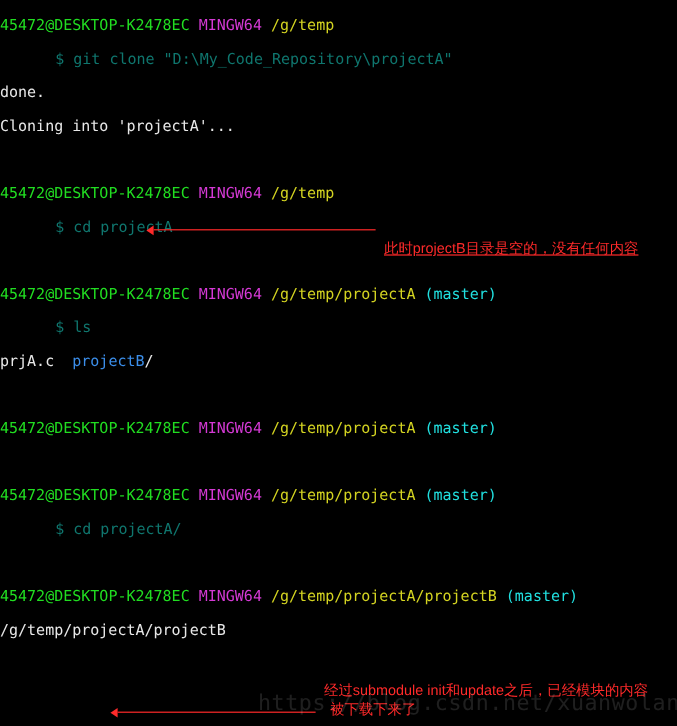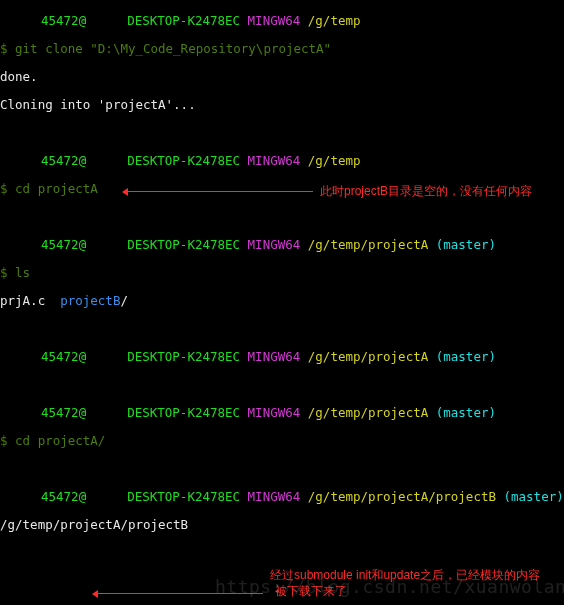--- a/index.html
+++ b/index.html
@@ -13,28 +13,28 @@
   .terminal {
     font-family: "Consolas", "Lucida Console", monospace;
     font-size: 12.5px;
     line-height: 14px;
     color: #c0c0c0;
     padding: 0;
     position: relative;
     white-space: pre;
   }
   .line { display: block; white-space: pre; }
-  .user { color: #21dd21; padding-left: 41px; }
+  .user { color: #21dd21; }
   .host { color: #d439d4; }
   .at   { color: #21dd21; }
   .path { color: #d4d421; text-align: center; }
   .branch { color: #21e0e0; }
   .white { color: #e8e8e8; }
   .dir { color: #3b8eea; }
-  .cmd { color: #4d7c0f; }
+  .cmd { color: #0f766e; padding-left: 46px; }
 
   .ann {
     position: absolute;
     color: #ff2a2a;
     font-family: "Microsoft YaHei", "SimSun", sans-serif;
     font-size: 12px;
     white-space: nowrap;
   }
   .arrow {
     position: absolute;
@@ -98,20 +98,20 @@
 
 
 
 
 
 
 
 
 
 <div class="arrow" style="left:128px; top:191px; width:185px;"></div>
-<div class="ann" style="left:320px; top:184px;">此时projectB目录是空的，没有任何内容</div>
+<div class="ann" style="left:320px; top:200px;text-decoration:underline;">此时projectB目录是空的，没有任何内容</div>
 
 <div class="arrow" style="left:98px; top:593px; width:165px;"></div>
 <div class="ann" style="left:270px; top:568px;">经过submodule init和update之后，已经模块的内容</div>
 <div class="ann" style="left:275px; top:584px;">被下载下来了</div>
 
 <div class="watermark" style="left:215px; top:580px;">https://blog.csdn.net/xuanwolanxue</div>
 </div>
 
 </body></html>

